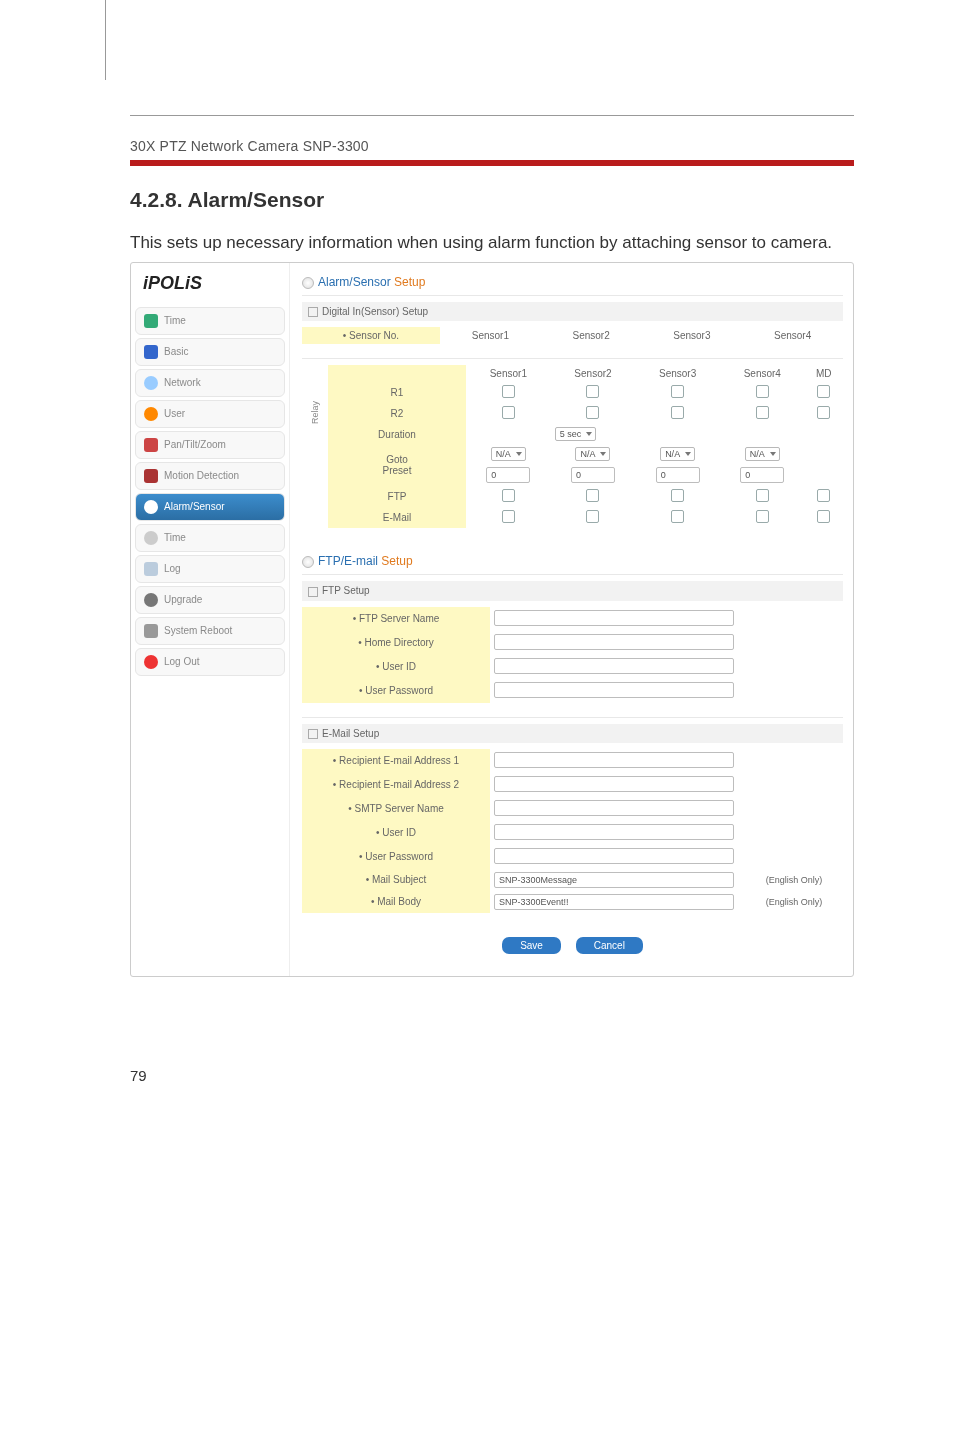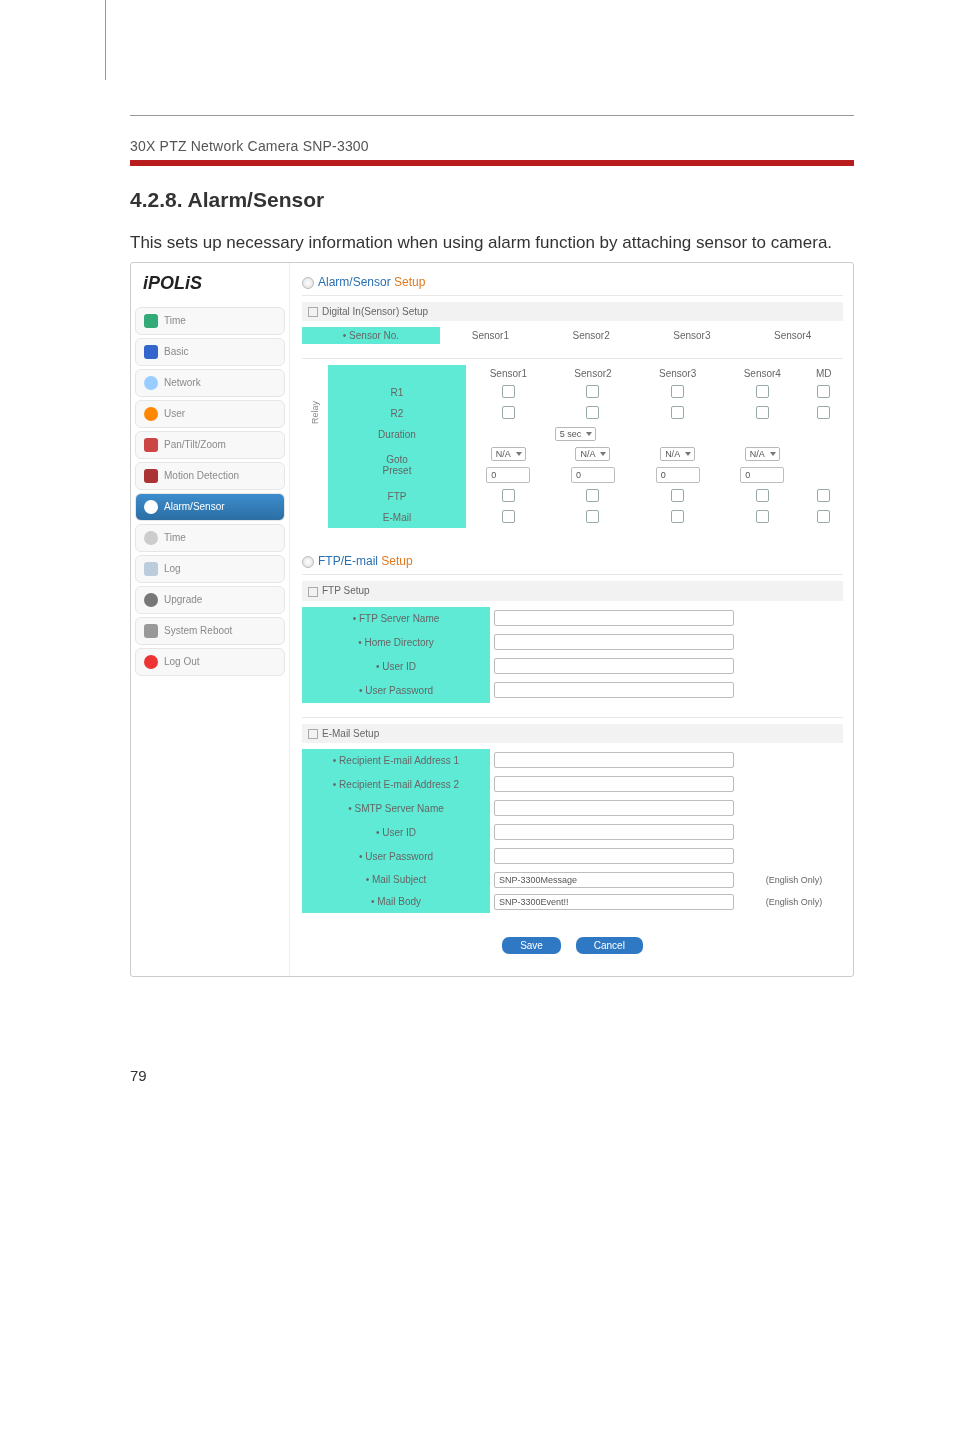--- a/index.html
+++ b/index.html
@@ -18,21 +18,21 @@
   .nav-item.active{color:#fff;background:linear-gradient(#3c8dcd,#2b6ea4)}
   .main{flex:1;padding:6px 10px 12px 12px}
   .sec-title{color:#2a6fb0;font-size:12px;padding:6px 0 2px 0}
   .sec-title .orange{color:#e07a1f}
   .bullet{width:10px;height:10px;display:inline-block;border:1px solid #bbb;border-radius:50%;background:radial-gradient(#fff,#ddd);margin-right:4px;vertical-align:middle}
   .panel{border-top:1px solid #e8e8e8;margin-top:4px;padding:6px 0 10px 0}
   .panel-head{background:#f2f2f2;padding:4px 6px;font-size:10px;color:#666;margin-bottom:6px}
   .panel-head .sq{display:inline-block;width:8px;height:8px;border:1px solid #aaa;margin-right:4px;vertical-align:middle}
   table.t{border-collapse:collapse;width:100%}
   table.t td,table.t th{padding:3px 4px;font-weight:normal;color:#666;text-align:center}
-  .row-label{background:#5eead4;text-align:left;padding-left:10px;width:130px;color:#5a6b88}
+  .row-label{background:#fef9c3;text-align:left;padding-left:10px;width:130px;color:#5a6b88}
   .sel{display:inline-block;border:1px solid #b8b8b8;border-radius:2px;background:#fff;padding:1px 14px 1px 4px;position:relative;font-size:9px;color:#555}
   .sel:after{content:"";position:absolute;right:3px;top:4px;border-left:3px solid transparent;border-right:3px solid transparent;border-top:4px solid #777}
   .cb{display:inline-block;width:11px;height:11px;border:1px solid #9aa;border-radius:2px;background:#fff}
   .txt{border:1px solid #bdbdbd;background:#fff;height:14px;width:230px;display:inline-block;border-radius:2px;padding:0 4px;font-size:9px;line-height:14px;color:#555;text-align:left}
   .mini{width:34px}
   .relay-label{writing-mode:vertical-rl;transform:rotate(180deg);font-size:9px;color:#888;padding:0 2px}
   .btns{text-align:center;padding:14px 0 10px 0}
   .btn{display:inline-block;color:#fff;font-size:10px;padding:3px 18px;border-radius:7px;margin:0 6px}
   .btn.save{background:#2f79c4}
   .btn.cancel{background:#2f79c4}

